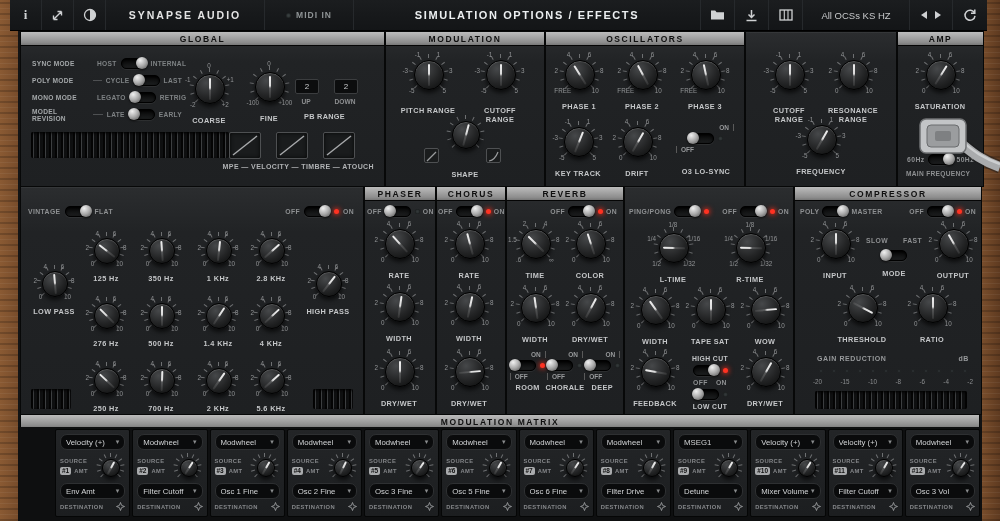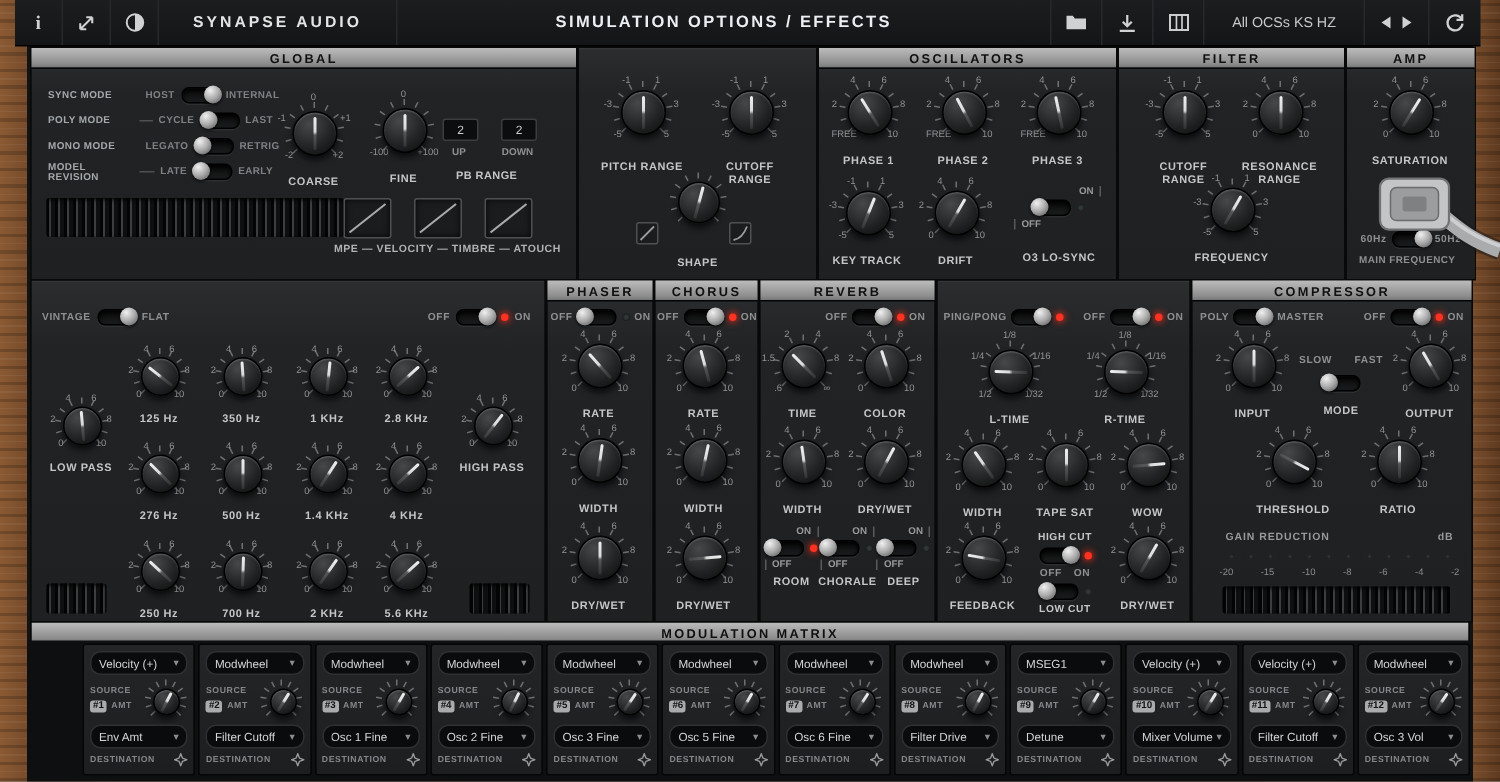--- a/index.html
+++ b/index.html
@@ -123,20 +123,24 @@
         <path d="M2.5 10.5 L10.5 2.5 M10.5 2.5 h-4 M10.5 2.5 v4 M2.5 10.5 h4 M2.5 10.5 v-4" stroke="#cfd1d3" stroke-width="1.4" fill="none"></path>
       </svg>
   </div>
   <div class="tb-cell tb-ico">
     <svg width="14" height="14" viewBox="0 0 14 14">
         <circle cx="7" cy="7" r="5.5" fill="none" stroke="#cfd1d3" stroke-width="1.3"></circle>
         <path d="M7 1.5 A5.5 5.5 0 0 1 7 12.5 Z" fill="#cfd1d3"></path>
       </svg>
   </div>
   <div class="tb-cell tb-brand">SYNAPSE AUDIO</div>
+  <div class="tb-cell tb-midi">
+    <span class="midi-led"></span>
+    <span>MIDI IN</span>
+  </div>
   <div class="tb-cell tb-title">SIMULATION OPTIONS / EFFECTS</div>
   <div class="tb-cell tb-ric">
     <svg width="15" height="12" viewBox="0 0 15 12">
         <path d="M1 1.5 h4.2 l1.4 1.8 H14 v7.2 H1 Z" fill="#cfd1d3"></path>
       </svg>
   </div>
   <div class="tb-cell tb-ric">
     <svg width="13" height="13" viewBox="0 0 13 13">
         <path d="M6.5 1 v7 M3.5 5.5 L6.5 8.5 L9.5 5.5" stroke="#cfd1d3" stroke-width="1.5" fill="none"></path>
         <path d="M1.5 11.5 h10" stroke="#cfd1d3" stroke-width="1.5"></path>
@@ -279,20 +283,21 @@
       </div>
     <div class="graph" style="left:302px;top:100px;width:30px;height:25px;">
       <svg width="30" height="25" viewBox="0 0 30 25">
           <path d="M3 22 L27 3" stroke="#a8aaac" stroke-width="1.4" fill="none"></path>
         </svg>
       </div>
     <div class="mpe-cap" style="right:10px;top:131px;">MPE — VELOCITY — TIMBRE — ATOUCH</div>
   </div>
 
   <div class="section" style="left:367px;top:1px;width:158px;height:154px;">
+    <div class="sec-h">MODULATION</div>
     <div class="kblock" style="left:13px;top:16px;width:58px;">
       <div class="knob" style="width: 52px; height: 52px;">
           <span class="k-ray" style="transform: rotate(-135deg) translateY(-18px);"></span>
           <span class="k-ray" style="transform: rotate(-108deg) translateY(-18px);"></span>
           <span class="k-ray" style="transform: rotate(-81deg) translateY(-18px);"></span>
           <span class="k-ray" style="transform: rotate(-54deg) translateY(-18px);"></span>
           <span class="k-ray" style="transform: rotate(-27deg) translateY(-18px);"></span>
           <span class="k-ray" style="transform: rotate(0deg) translateY(-18px);"></span>
           <span class="k-ray" style="transform: rotate(27deg) translateY(-18px);"></span>
           <span class="k-ray" style="transform: rotate(54deg) translateY(-18px);"></span>
@@ -515,21 +520,20 @@
             <div class="sw-lever l"></div>
           </div>
           <span class="led off"></span>
         </div>
       <span class="vt-off">OFF</span>
     </div>
     <div class="vt-name" style="left:128px;top:135px;width:64px;">O3 LO-SYNC</div>
   </div>
 
   <div class="section" style="left:727px;top:1px;width:150px;height:154px;">
-    <div class="sec-h">FILTER</div>
     <div class="kblock" style="left:14px;top:16px;width:58px;">
       <div class="knob" style="width: 52px; height: 52px;">
           <span class="k-ray" style="transform: rotate(-135deg) translateY(-18px);"></span>
           <span class="k-ray" style="transform: rotate(-108deg) translateY(-18px);"></span>
           <span class="k-ray" style="transform: rotate(-81deg) translateY(-18px);"></span>
           <span class="k-ray" style="transform: rotate(-54deg) translateY(-18px);"></span>
           <span class="k-ray" style="transform: rotate(-27deg) translateY(-18px);"></span>
           <span class="k-ray" style="transform: rotate(0deg) translateY(-18px);"></span>
           <span class="k-ray" style="transform: rotate(27deg) translateY(-18px);"></span>
           <span class="k-ray" style="transform: rotate(54deg) translateY(-18px);"></span>

